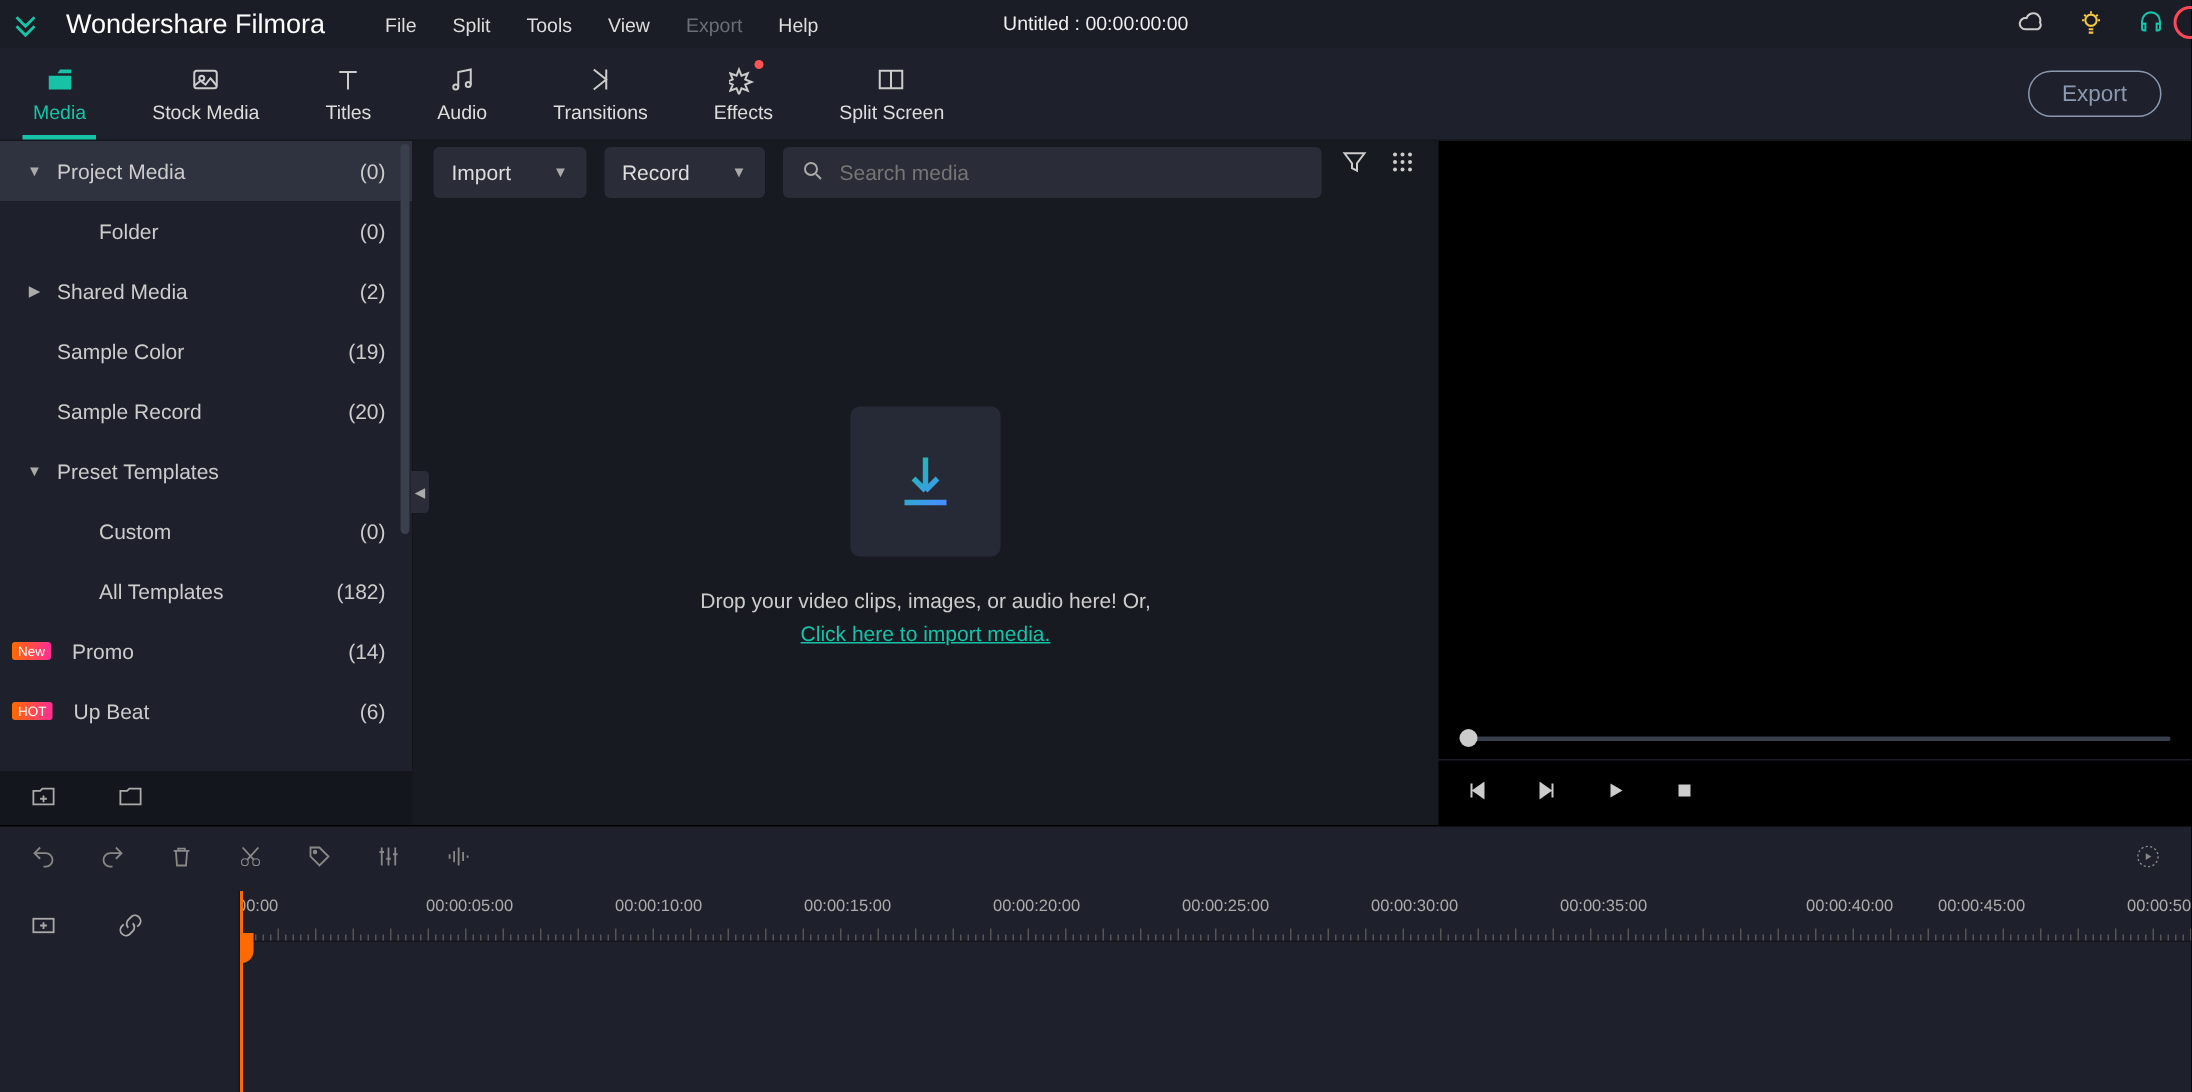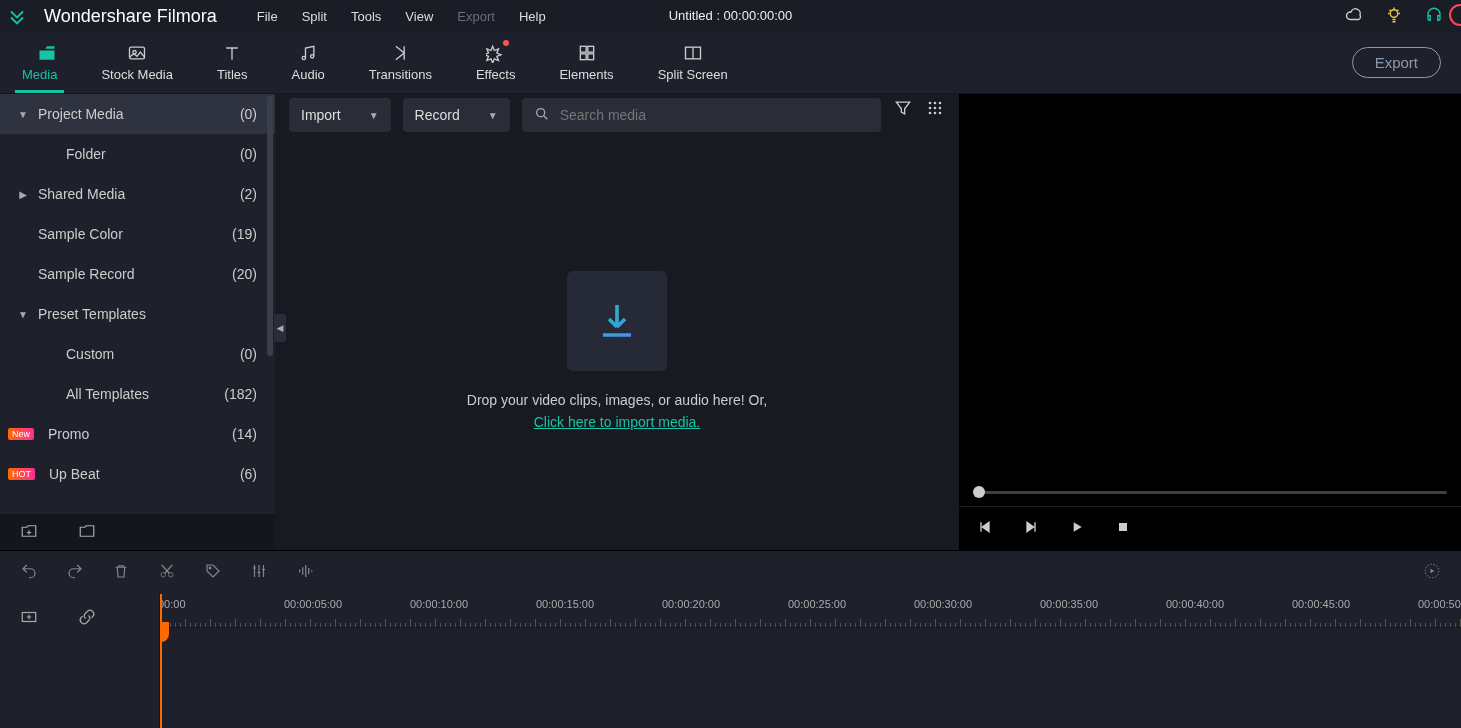--- a/index.html
+++ b/index.html
@@ -10,21 +10,21 @@
 .menu { display: flex; gap: 24px; margin-left: 22px; }
 .menu span { font-size: 13px; color: #ddd; cursor: pointer; }
 .menu .disabled { color: #6a6e78; }
 .spacer { flex: 1; }
 .title-center { font-size: 13px; color: #eee; position: absolute; left: 50%; transform: translateX(-50%); top: 8px;}
 .titlebar-right { display: flex; gap: 22px; align-items: center; padding-right: 10px; }
 .titlebar-right svg { width: 18px; height: 18px; }
 .ring { border: 2px solid #ff4757; border-radius: 50%; width: 22px; height: 22px; position: absolute; right: -10px; top: 4px;}
 .toolbar { height: 62px; background: #1e212b; display: flex; align-items: stretch; border-bottom: 1px solid #14161d;}
 .tab { flex: 0 0 auto; display: flex; flex-direction: column; align-items: center; justify-content: center; gap: 4px; color: #ddd; cursor: pointer; padding: 0 22px; font-size: 13px; position:relative;}
-.tab.active { color: #16c3a6; align-items: flex-end; }
+.tab.active { color: #16c3a6; }
 .tab.active::after { content:''; position:absolute; bottom:0; left:15px; right:15px; height:3px; background:#16c3a6;}
 .tab svg { width: 20px; height: 20px; }
 .red-dot { width: 6px; height: 6px; background: #ff5252; border-radius: 50%; position: absolute; top: 8px; right: 28px; }
 .export-btn { margin: auto 20px auto auto; border: 1px solid #8b99b0; border-radius: 20px; padding: 6px 22px; color: #8b99b0; font-size: 15px; cursor: pointer; }
 .main { display: flex; height: 456px; }
 .sidebar { width: 275px; background: #1e212b; display: flex; flex-direction: column; position:relative;}
 .sb-scroll{position:absolute; right:2px; top:2px; width:6px; height:260px; background:#3a3f4c; border-radius:3px;}
 .sb-list{flex:1; overflow:hidden; font-size:14px;}
 .sb-item { display: flex; align-items: center; padding: 0 18px 0 30px; height: 40px; color: #ccc; cursor: pointer; gap:8px;}
 .sb-item.selected { background: #2f3340; }
@@ -138,29 +138,20 @@
     </div>
   <div class="tab">
       <div class="red-dot"></div>
       <svg viewBox="0 0 24 24" fill="none" stroke="#ccc" stroke-width="1.6">
         <path d="M8 4l2 5 5-2-2 5 5 2-5 2 2 5-5-2-2 5-2-5-5 2 2-5-5-2 5-2-2-5 5 2z"></path>
       </svg>
       <span>Effects</span>
     </div>
   <div class="tab">
       <svg viewBox="0 0 24 24" fill="none" stroke="#ccc" stroke-width="1.6">
-        <rect x="4" y="4" width="7" height="7"></rect>
-        <rect x="13" y="4" width="7" height="7"></rect>
-        <rect x="4" y="13" width="7" height="7"></rect>
-        <rect x="13" y="13" width="7" height="7"></rect>
-      </svg>
-      <span>Elements</span>
-    </div>
-  <div class="tab">
-      <svg viewBox="0 0 24 24" fill="none" stroke="#ccc" stroke-width="1.6">
         <rect x="3" y="5" width="18" height="14"></rect>
         <line x1="12" y1="5" x2="12" y2="19"></line>
       </svg>
       <span>Split Screen</span>
     </div>
   <div class="export-btn">Export</div>
 </div>
 
 <div class="main">
   <div class="sidebar">
@@ -350,21 +341,21 @@
   <div class="tl-ruler-wrap">
     <div class="ruler" id="ruler">
         <div class="ruler-seg" style="left: -2px;">00:00</div>
         <div class="ruler-seg" style="left: 124px;">00:00:05:00</div>
         <div class="ruler-seg" style="left: 250px;">00:00:10:00</div>
         <div class="ruler-seg" style="left: 376px;">00:00:15:00</div>
         <div class="ruler-seg" style="left: 502px;">00:00:20:00</div>
         <div class="ruler-seg" style="left: 628px;">00:00:25:00</div>
         <div class="ruler-seg" style="left: 754px;">00:00:30:00</div>
         <div class="ruler-seg" style="left: 880px;">00:00:35:00</div>
-        <div class="ruler-seg" style="left: 1006px;">00:00:40:00</div>
+        <div class="ruler-seg" style="left: 1044px;">00:00:40:00</div>
         <div class="ruler-seg" style="left: 1132px;">00:00:45:00</div>
         <div class="ruler-seg" style="left: 1258px;">00:00:50:00</div>
         <div class="tiny-tick big-tick" style="left: 0px; height: 8px;"></div>
         <div class="tiny-tick" style="left: 5px; height: 4px;"></div>
         <div class="tiny-tick" style="left: 10px; height: 4px;"></div>
         <div class="tiny-tick" style="left: 15px; height: 4px;"></div>
         <div class="tiny-tick" style="left: 20px; height: 4px;"></div>
         <div class="tiny-tick" style="left: 25px; height: 8px;"></div>
         <div class="tiny-tick" style="left: 30px; height: 4px;"></div>
         <div class="tiny-tick" style="left: 35px; height: 4px;"></div>

